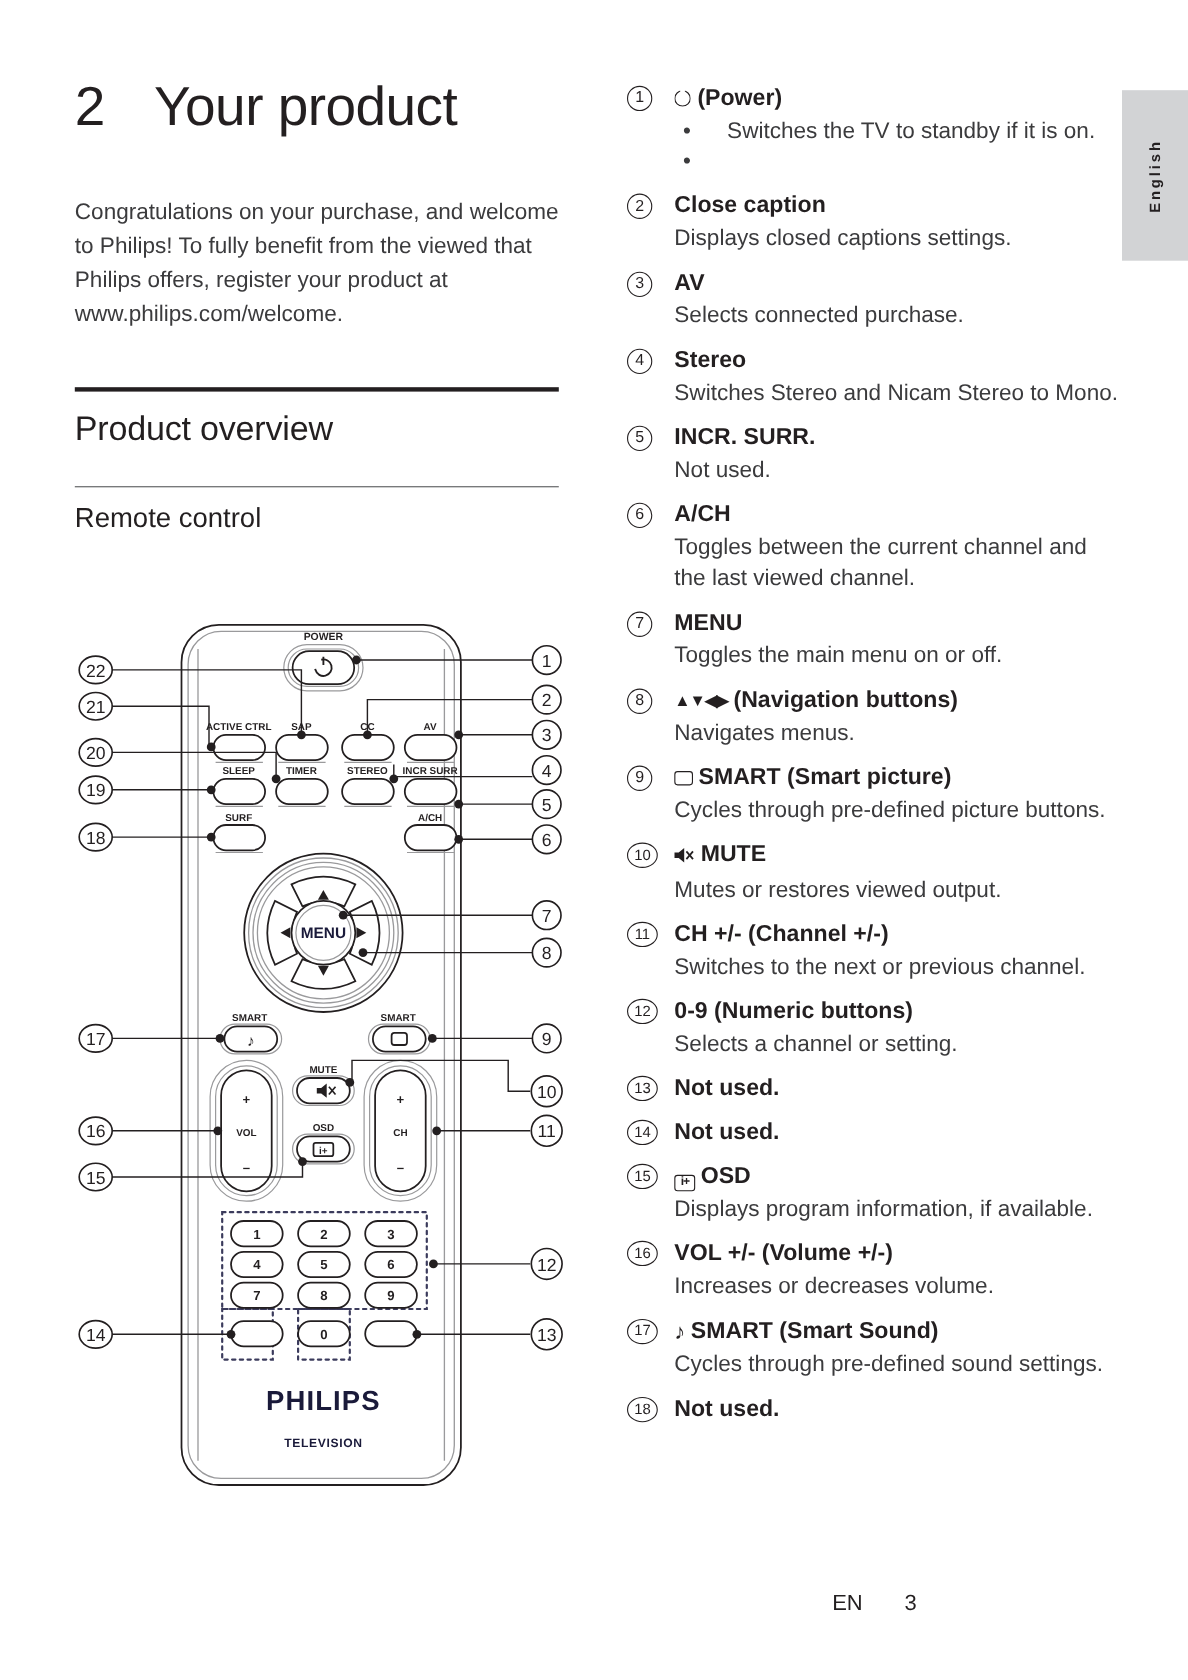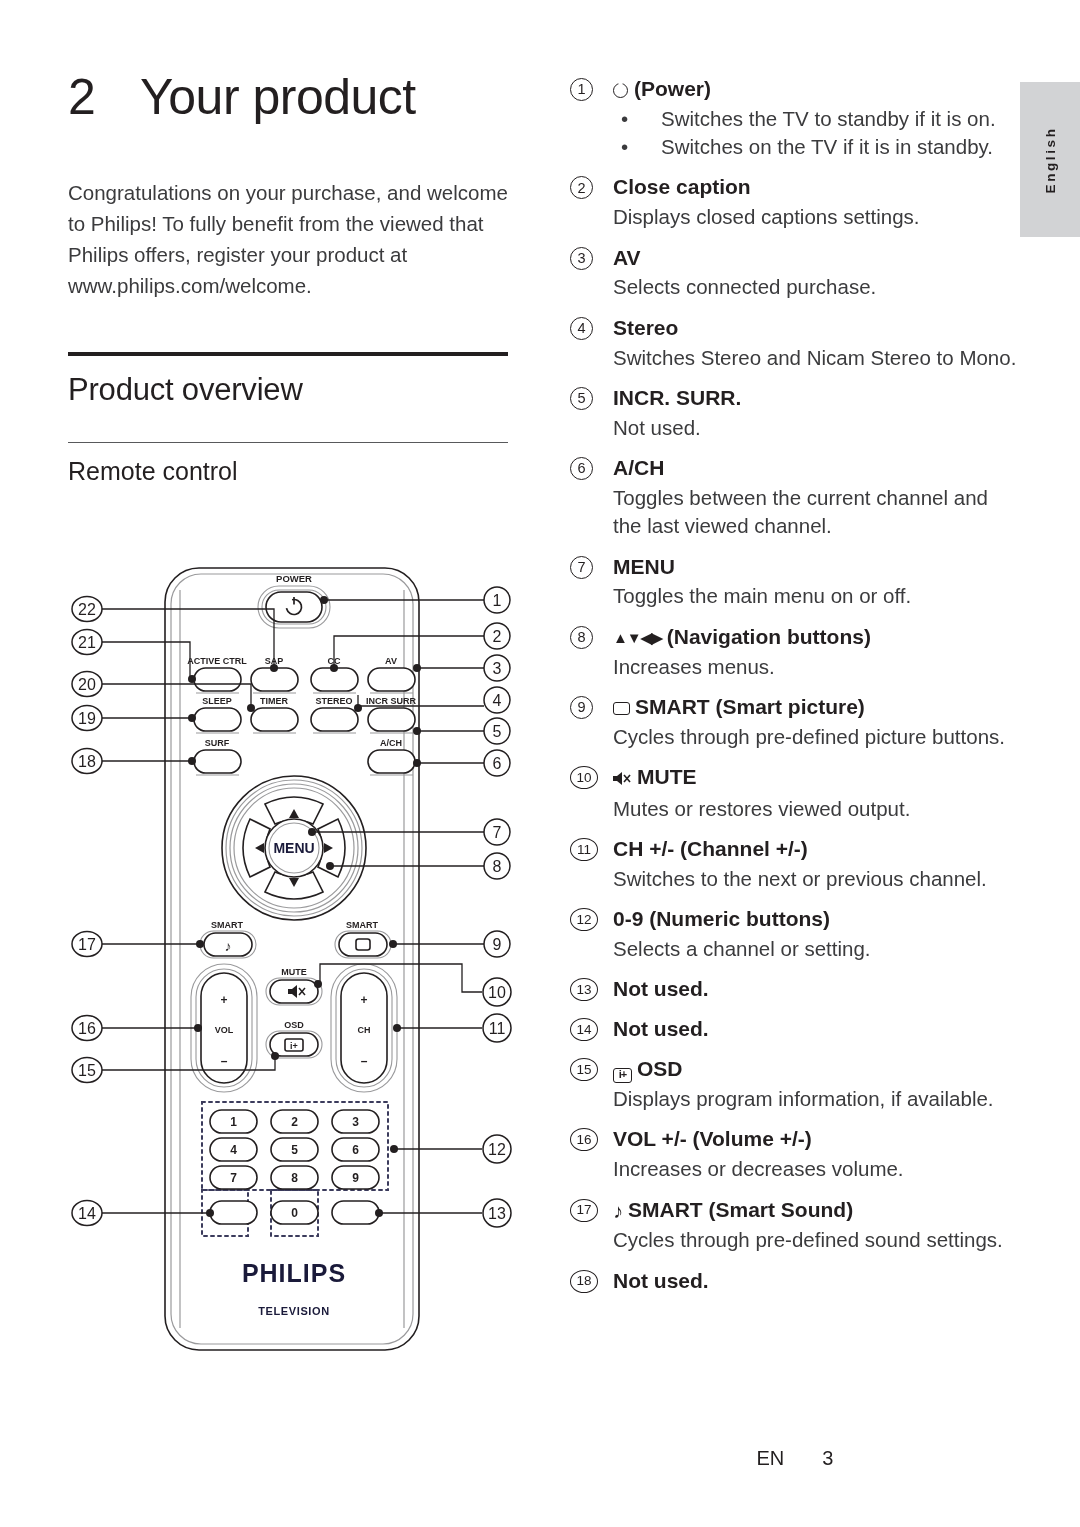--- a/index.html
+++ b/index.html
@@ -547,21 +547,20 @@
         <div class="item-title">
           <span class="glyph-power"></span><span>(Power)</span>
         </div>
         <div class="bullets">
           <div class="bullet-row">
             <span class="bullet-dot">•</span>
             <span class="bullet-txt">Switches the TV to standby if it is on.</span>
           </div>
           <div class="bullet-row">
             <span class="bullet-dot">•</span>
-            <span class="bullet-txt">Switches on the TV if it is in standby.</span>
           </div>
         </div>
       </div>
     </div>
 
     <div class="item">
       <div class="item-num"><span class="num-circle">2</span></div>
       <div class="item-body">
         <div class="item-title">Close caption</div>
         <div class="item-desc">Displays closed captions settings.</div>
@@ -607,21 +606,21 @@
         <div class="item-desc">Toggles the main menu on or off.</div>
       </div>
     </div>
 
     <div class="item">
       <div class="item-num"><span class="num-circle">8</span></div>
       <div class="item-body">
         <div class="item-title">
           <span class="glyph-nav">▲▼◀▶</span><span>(Navigation buttons)</span>
         </div>
-        <div class="item-desc">Increases menus.</div>
+        <div class="item-desc">Navigates menus.</div>
       </div>
     </div>
 
     <div class="item">
       <div class="item-num"><span class="num-circle">9</span></div>
       <div class="item-body">
         <div class="item-title">
           <span class="glyph-rect"></span><span>SMART (Smart picture)</span>
         </div>
         <div class="item-desc">Cycles through pre-defined picture buttons.</div>

